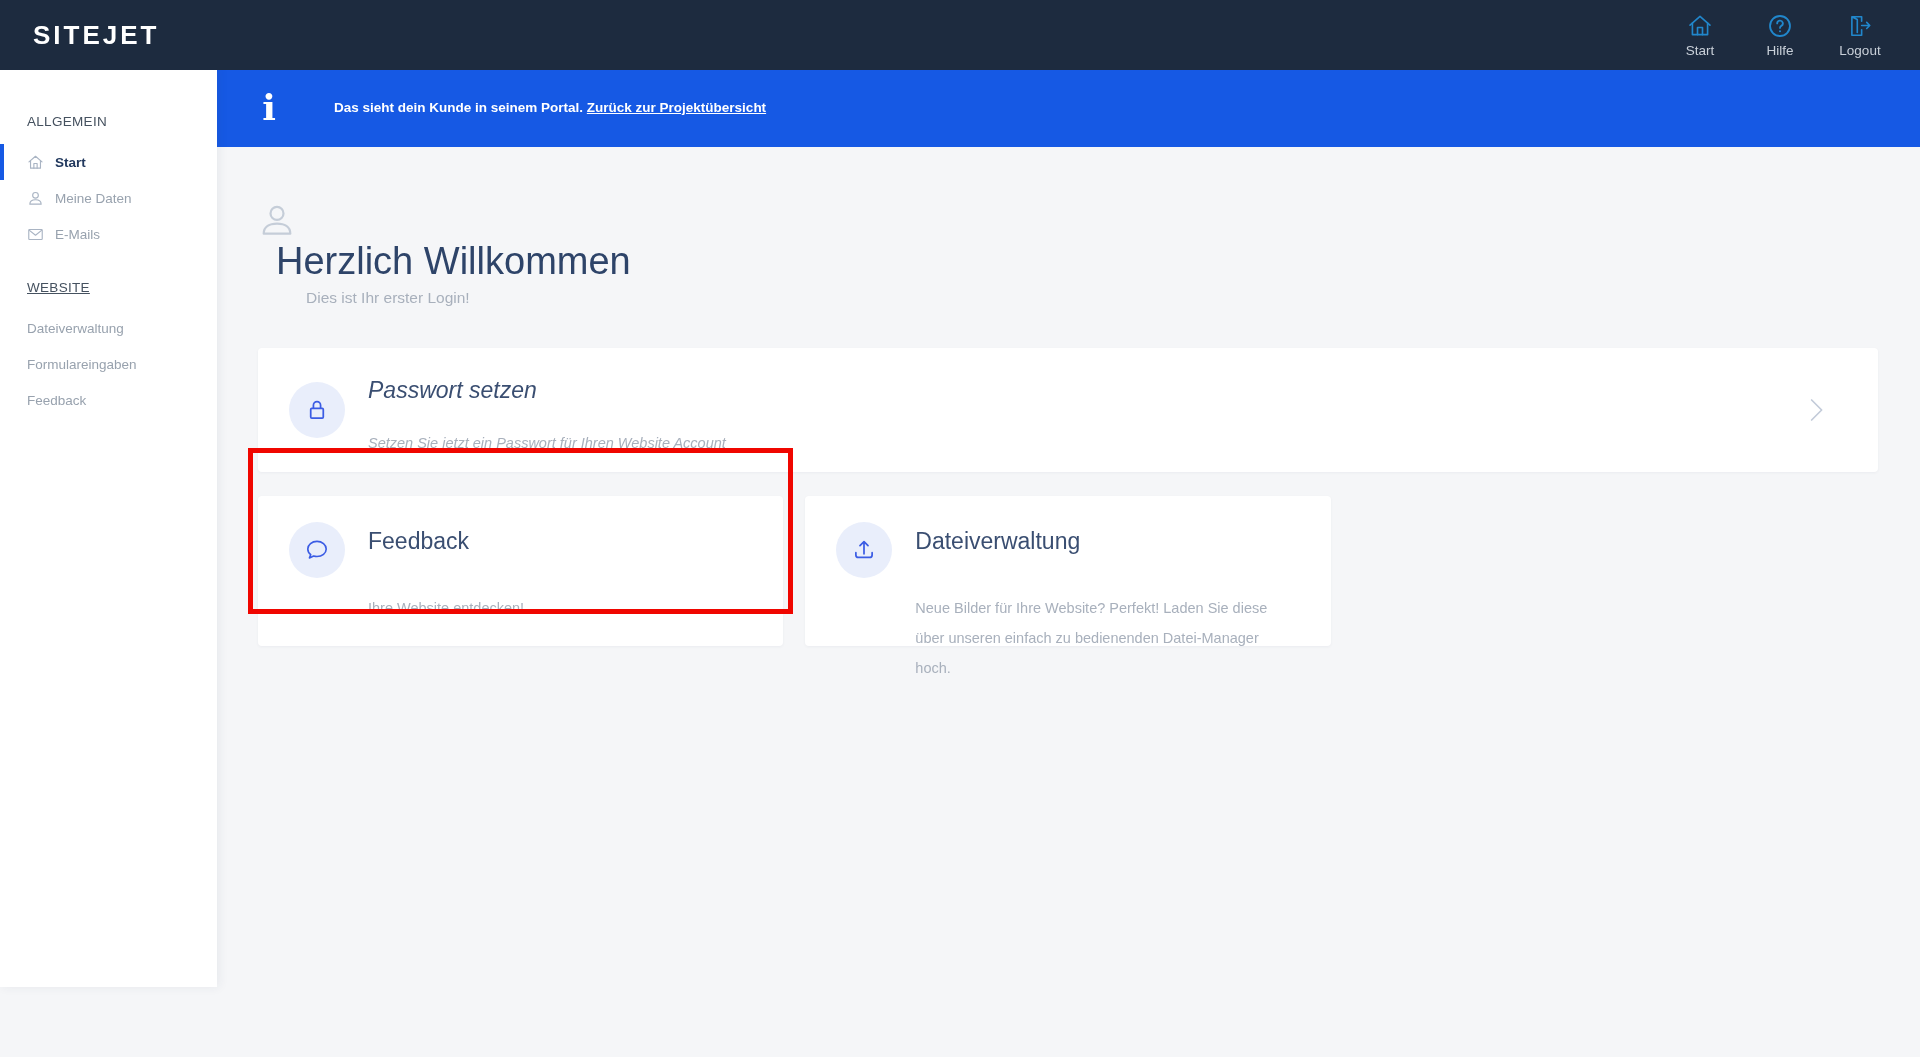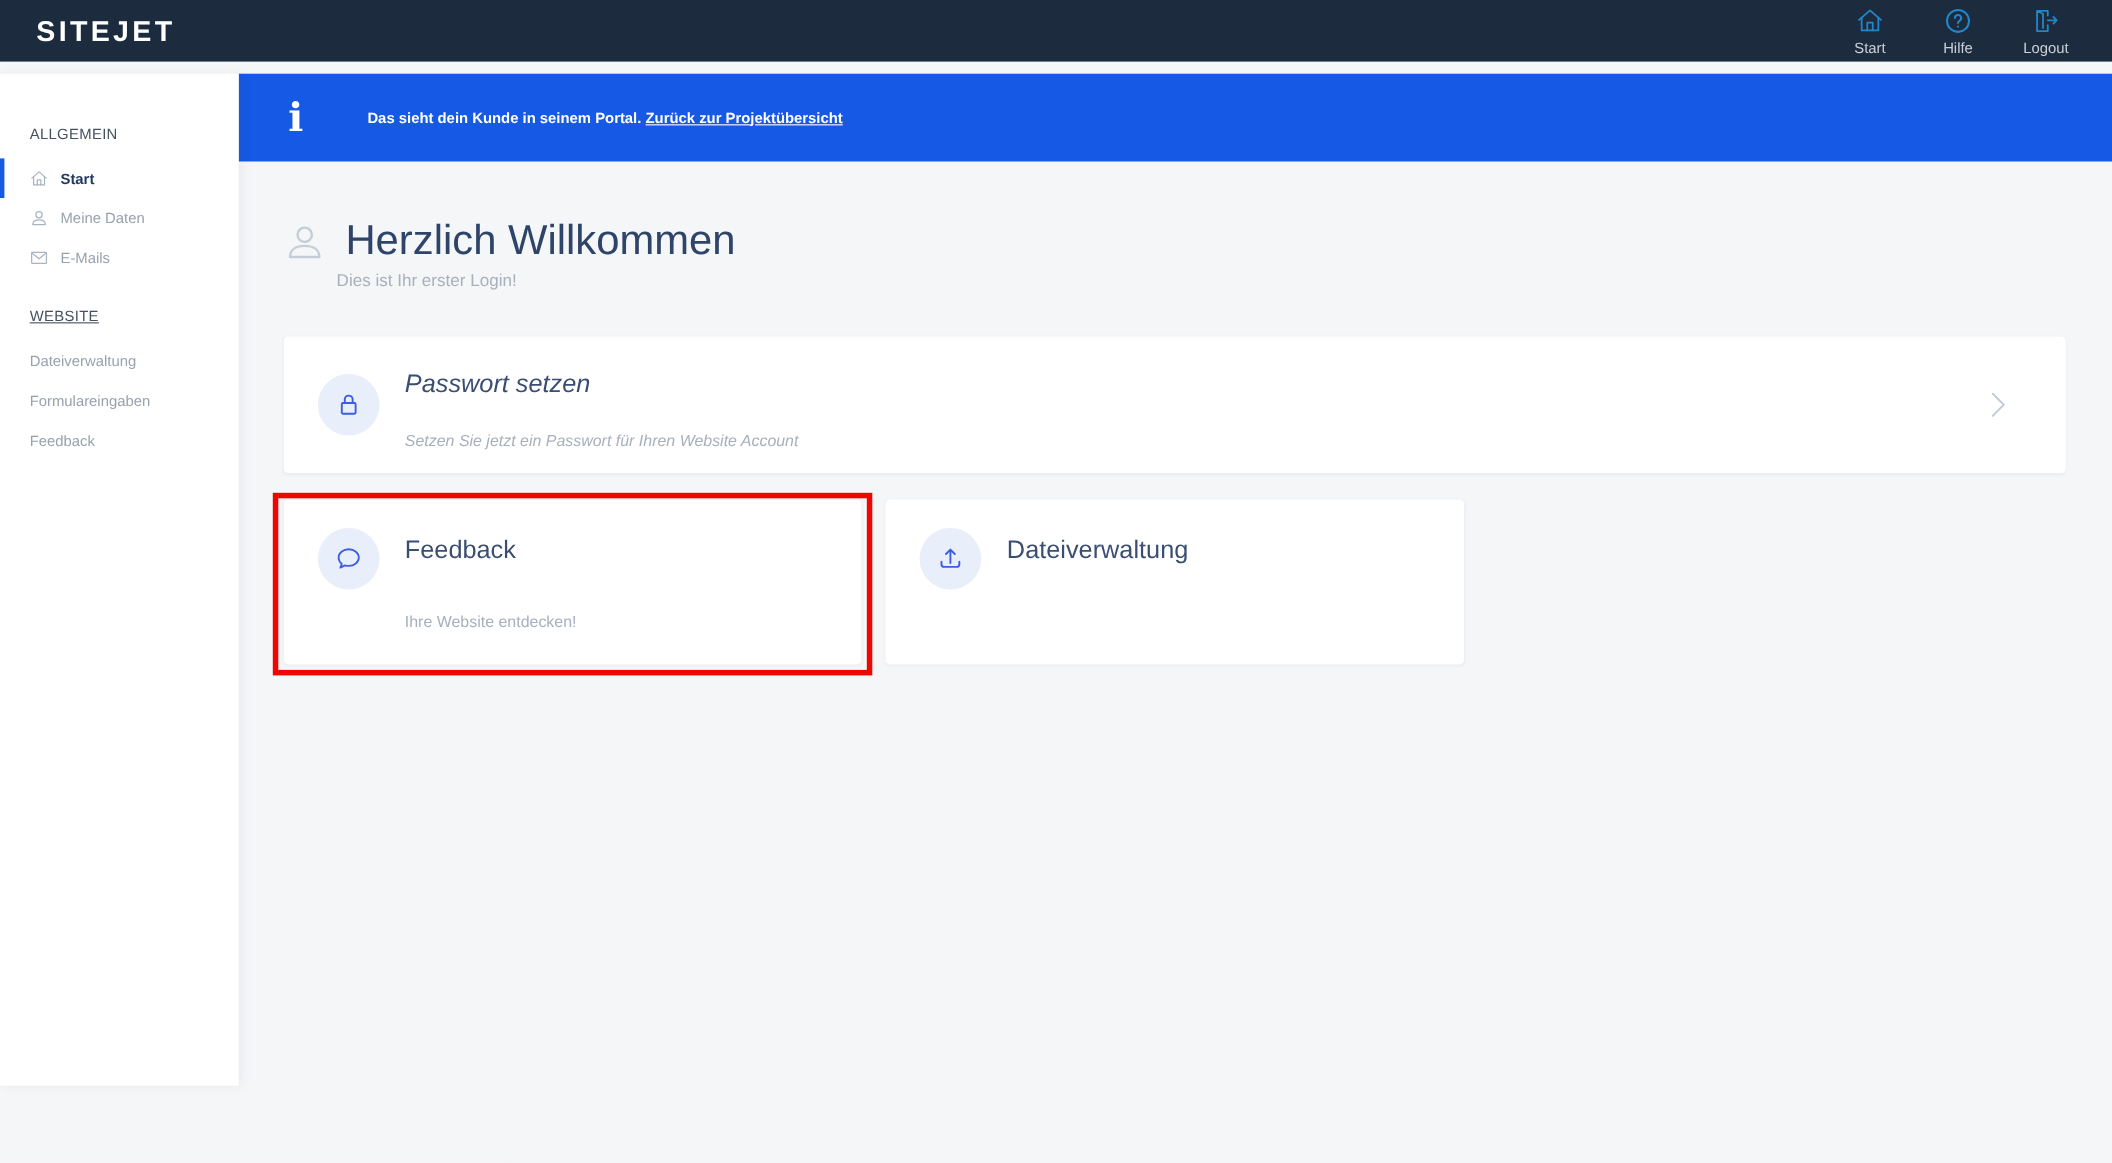--- a/index.html
+++ b/index.html
@@ -5,21 +5,21 @@
   * { margin: 0; padding: 0; box-sizing: border-box; }
   html, body { width: 1920px; height: 1057px; }
   body {
     font-family: "Liberation Sans", "DejaVu Sans", sans-serif;
     background: var(--content_bg, #f5f6f8);
     overflow: hidden;
     position: relative;
   }
   
   .topnav {
-    position: absolute; left: 0; top: 0; width: 1920px; height: 56px;
+    position: absolute; left: 0; top: 0; width: 1920px; height: 70px;
     background: var(--navbar_bg, #1d2b3f);
     display: flex; align-items: center; justify-content: space-between;
     z-index: 5;
   }
   .logo {
     margin-left: 33px; color: #fff; font-size: 26px; font-weight: 700;
     letter-spacing: 3px; cursor: pointer;
   }
   .topnav-items { display: flex; align-items: center; gap: 36px; margin-right: 38px; }
   .topnav-item {
@@ -63,21 +63,21 @@
     line-height: 36px; text-align: center;
   }
   .banner-text { margin-left: 33px; color: #fff; font-size: 13.5px; font-weight: 700; padding-left: 21px; }
   .banner-text a { color: #fff; text-decoration: underline; cursor: pointer; }
   
   .content {
     position: absolute; left: 217px; top: 147px; width: 1703px; height: 910px;
     background: var(--content_bg, #f5f6f8);
     padding: 50px 42px 0 41px;
   }
-  .welcome-row { display: flex; align-items: flex-end; }
+  .welcome-row { display: flex; align-items: flex-start; flex-direction: column; }
   .welcome-row .icn { width: 38px; height: 38px; color: #c5cdd8; margin-top: 5px; flex: 0 0 auto; }
   .welcome-title {
     margin-left: 18px; font-size: 38px; line-height: 42px; font-weight: 500;
     color: var(--heading_color, #2e4469);
   }
   .welcome-sub { margin-left: 48px; margin-top: 7px; font-size: 15.5px; color: var(--muted_text, #a8b0bc); }
   
   .card {
     position: relative; background: #fff; border-radius: 4px;
     box-shadow: 0 1px 3px rgba(40,60,90,.05); cursor: pointer;
@@ -258,19 +258,20 @@
     <div class="card">
       <div class="icon-circle">
         <span class="icn">
           <svg viewBox="0 0 24 24" fill="none" stroke="currentColor" stroke-width="1.6" stroke-linecap="round" stroke-linejoin="round">
             <path d="M12 15.5 V4.5 M8.3 8 L12 4.3 L15.7 8"></path>
             <path d="M4.5 14.5 V16.5 a2.3 2.3 0 0 0 2.3 2.3 H17.2 a2.3 2.3 0 0 0 2.3-2.3 V14.5"></path>
           </svg>
         </span>
       </div>
       <div class="card-title">Dateiverwaltung</div>
+      <div class="card-desc">Neue Bilder für Ihre Website? Perfekt! Laden Sie diese über unseren einfach zu bedienenden Datei-Manager hoch.</div>
     </div>
 
     <div></div>
   </div>
 </main>
 
 <div class="annotation-rect"></div>
 
 </body></html>

